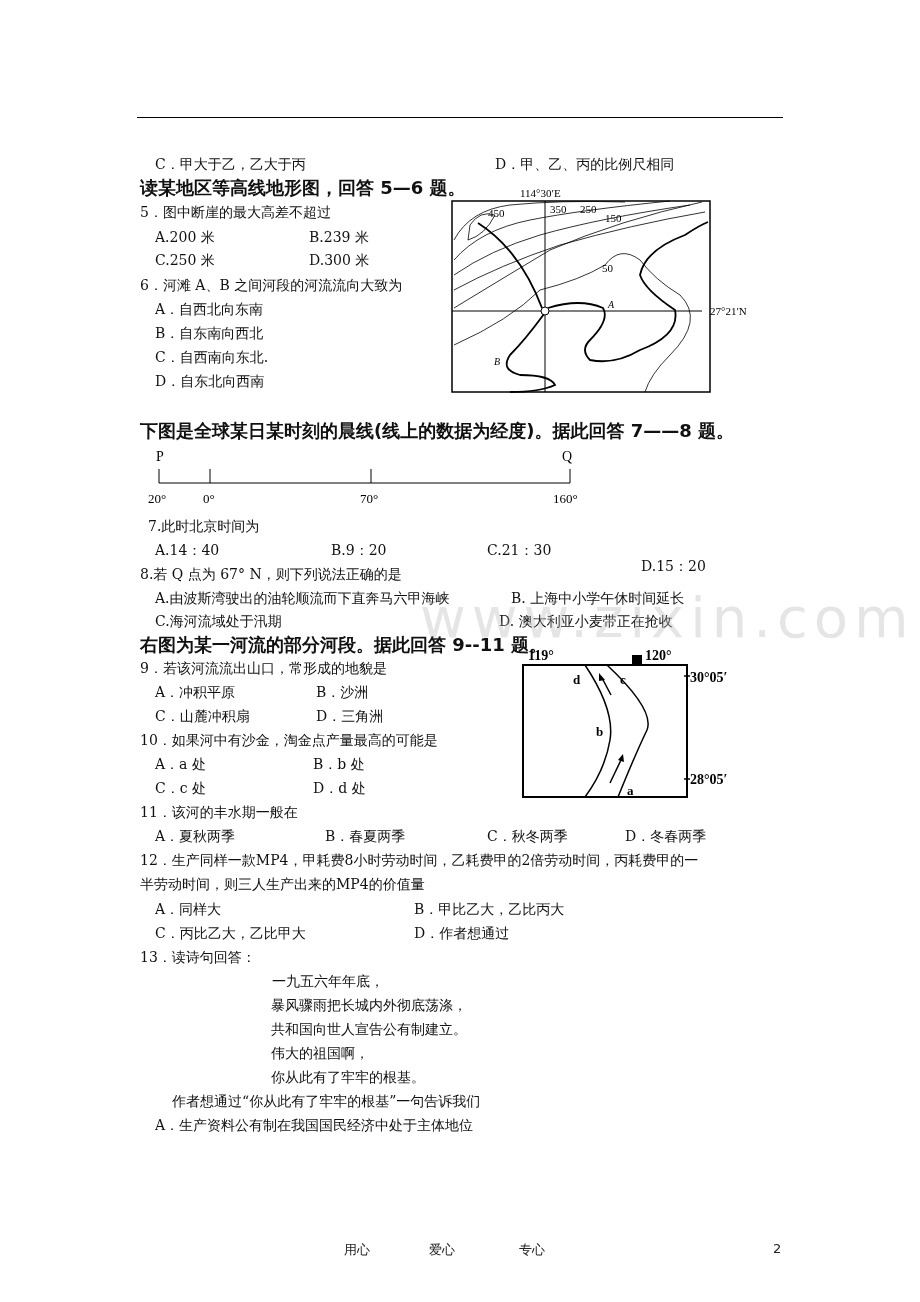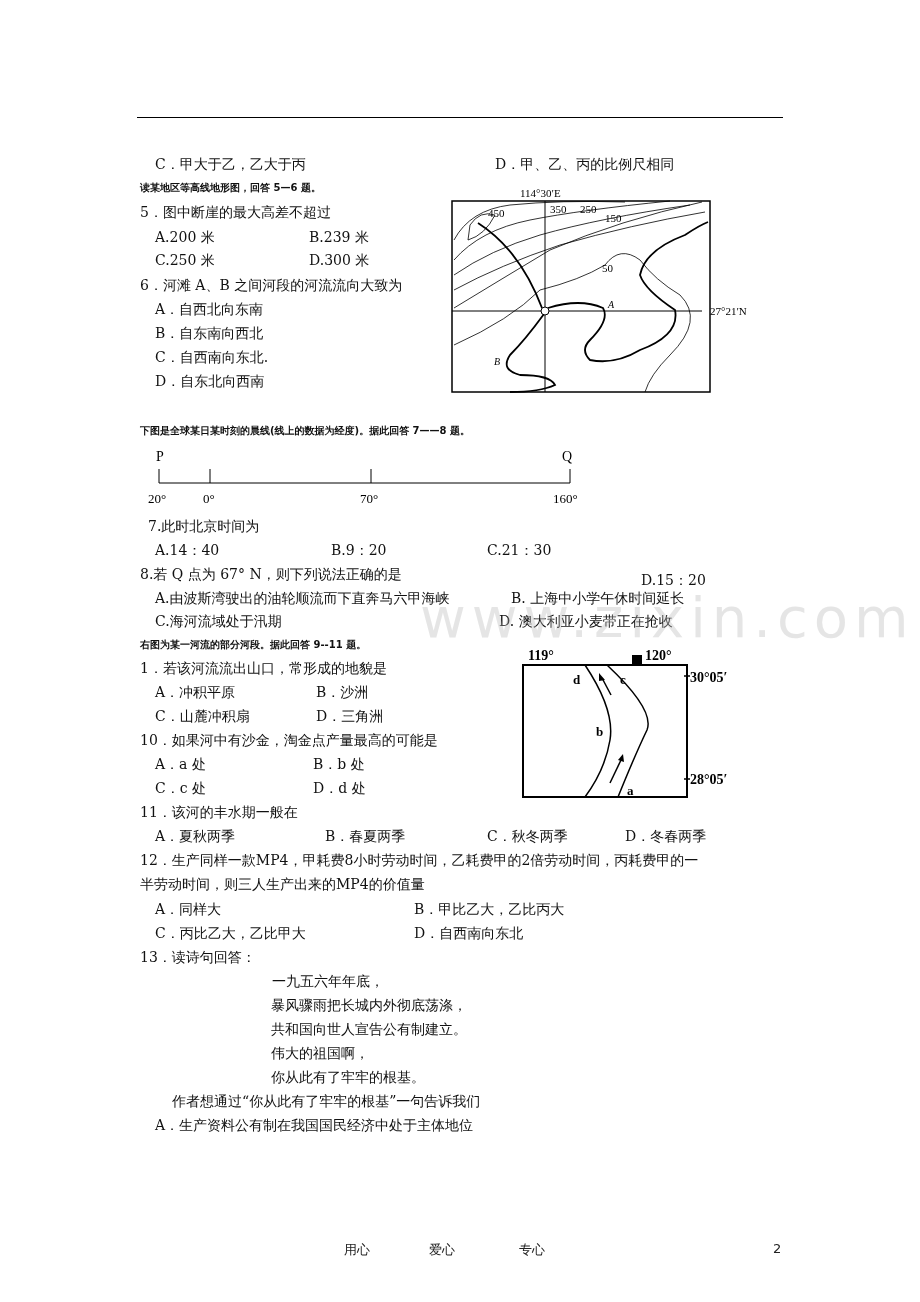--- a/index.html
+++ b/index.html
@@ -1,20 +1,20 @@
 <!DOCTYPE html>
 <html><head>
 <meta charset="utf-8">
 <style>
   html, body { margin: 0; padding: 0; background: #ffffff; }
   body { width: 920px; height: 1302px; position: relative; overflow: hidden;
          font-family: "DejaVu Serif", "Liberation Serif", serif; color: #111; }
   .rule { position: absolute; left: 137px; top: 117px; width: 646px; height: 0; border-top: 1.5px solid #000; }
   .t { position: absolute; font-size: 14px; line-height: 18px; white-space: nowrap; }
-  .b { font-family: "DejaVu Sans", "Liberation Sans", sans-serif; font-weight: bold; font-size: 10px; }
+  .b { font-family: "DejaVu Sans", "Liberation Sans", sans-serif; font-weight: bold; font-size: 18px; }
   .footer { position: absolute; top: 1241px; font-size: 13px; font-family: "DejaVu Sans", sans-serif; color: #222; }
   .watermark { position: absolute; left: 420px; top: 585px; font-size: 56px; color: rgba(180,180,180,0.35);
                font-family: "DejaVu Sans", sans-serif; letter-spacing: 6px; pointer-events: none; }
   svg text { font-family: "Liberation Serif", "DejaVu Serif", serif; }
 </style>
 </head>
 <body>
 
 <div class="rule"></div>
 
@@ -72,21 +72,21 @@
   <text x="8" y="58" font-size="13">20°</text>
   <text x="63" y="58" font-size="13">0°</text>
   <text x="220" y="58" font-size="13">70°</text>
   <text x="413" y="58" font-size="13">160°</text>
 </svg>
 
 <div class="t" style="left:148px;top:517px">7.此时北京时间为</div>
 <div class="t" style="left:155px;top:541px">A.14：40</div>
 <div class="t" style="left:331px;top:541px">B.9：20</div>
 <div class="t" style="left:487px;top:541px">C.21：30</div>
-<div class="t" style="left:641px;top:571px">D.15：20</div>
+<div class="t" style="left:641px;top:557px">D.15：20</div>
 <div class="t" style="left:140px;top:565px">8.若 Q 点为 67° N，则下列说法正确的是</div>
 <div class="t" style="left:155px;top:589px">A.由波斯湾驶出的油轮顺流而下直奔马六甲海峡</div>
 <div class="t" style="left:511px;top:589px">B.  上海中小学午休时间延长</div>
 <div class="t" style="left:155px;top:612px">C.海河流域处于汛期</div>
 <div class="t" style="left:499px;top:612px">D.  澳大利亚小麦带正在抢收</div>
 
 <div class="watermark">www.zixin.com.cn</div>
 
 <div class="t b" style="left:140px;top:636px">右图为某一河流的部分河段。据此回答 9--11 题。</div>
 
@@ -104,42 +104,42 @@
   <line x1="101" y1="55" x2="92" y2="38" stroke="#000" stroke-width="1.5"></line>
   <path d="M89 33 L95 40 L89 41 Z" fill="#000"></path>
   <line x1="100" y1="143" x2="111" y2="120" stroke="#000" stroke-width="1.5"></line>
   <path d="M113 114 L114 122 L108 120 Z" fill="#000"></path>
   <text x="63" y="44" font-size="13" font-weight="bold">d</text>
   <text x="110" y="44" font-size="13" font-weight="bold">c</text>
   <text x="86" y="96" font-size="13" font-weight="bold">b</text>
   <text x="117" y="155" font-size="13" font-weight="bold">a</text>
 </svg>
 
-<div class="t" style="left:140px;top:659px">1．若该河流流出山口，常形成的地貌是</div>
+<div class="t" style="left:140px;top:659px">9．若该河流流出山口，常形成的地貌是</div>
 <div class="t" style="left:155px;top:683px">A．冲积平原</div>
 <div class="t" style="left:316px;top:683px">B．沙洲</div>
 <div class="t" style="left:155px;top:707px">C．山麓冲积扇</div>
 <div class="t" style="left:316px;top:707px">D．三角洲</div>
 <div class="t" style="left:140px;top:731px">10．如果河中有沙金，淘金点产量最高的可能是</div>
 <div class="t" style="left:155px;top:755px">A．a 处</div>
 <div class="t" style="left:313px;top:755px">B．b 处</div>
 <div class="t" style="left:155px;top:779px">C．c 处</div>
 <div class="t" style="left:313px;top:779px">D．d 处</div>
 <div class="t" style="left:140px;top:803px">11．该河的丰水期一般在</div>
 <div class="t" style="left:155px;top:827px">A．夏秋两季</div>
 <div class="t" style="left:325px;top:827px">B．春夏两季</div>
 <div class="t" style="left:487px;top:827px">C．秋冬两季</div>
 <div class="t" style="left:625px;top:827px">D．冬春两季</div>
 
 <div class="t" style="left:140px;top:851px">12．生产同样一款MP4，甲耗费8小时劳动时间，乙耗费甲的2倍劳动时间，丙耗费甲的一</div>
 <div class="t" style="left:140px;top:875px">半劳动时间，则三人生产出来的MP4的价值量</div>
 <div class="t" style="left:155px;top:900px">A．同样大</div>
 <div class="t" style="left:414px;top:900px">B．甲比乙大，乙比丙大</div>
 <div class="t" style="left:155px;top:924px">C．丙比乙大，乙比甲大</div>
-<div class="t" style="left:414px;top:924px">D．自西南向东北</div>
+<div class="t" style="left:414px;top:924px">D．作者想通过</div>
 
 <div class="t" style="left:140px;top:948px">13．读诗句回答：</div>
 <div class="t" style="left:272px;top:972px">一九五六年年底，</div>
 <div class="t" style="left:271px;top:996px">暴风骤雨把长城内外彻底荡涤，</div>
 <div class="t" style="left:271px;top:1020px">共和国向世人宣告公有制建立。</div>
 <div class="t" style="left:271px;top:1044px">伟大的祖国啊，</div>
 <div class="t" style="left:271px;top:1068px">你从此有了牢牢的根基。</div>
 <div class="t" style="left:172px;top:1092px">作者想通过“你从此有了牢牢的根基”一句告诉我们</div>
 <div class="t" style="left:155px;top:1116px">A．生产资料公有制在我国国民经济中处于主体地位</div>
 

